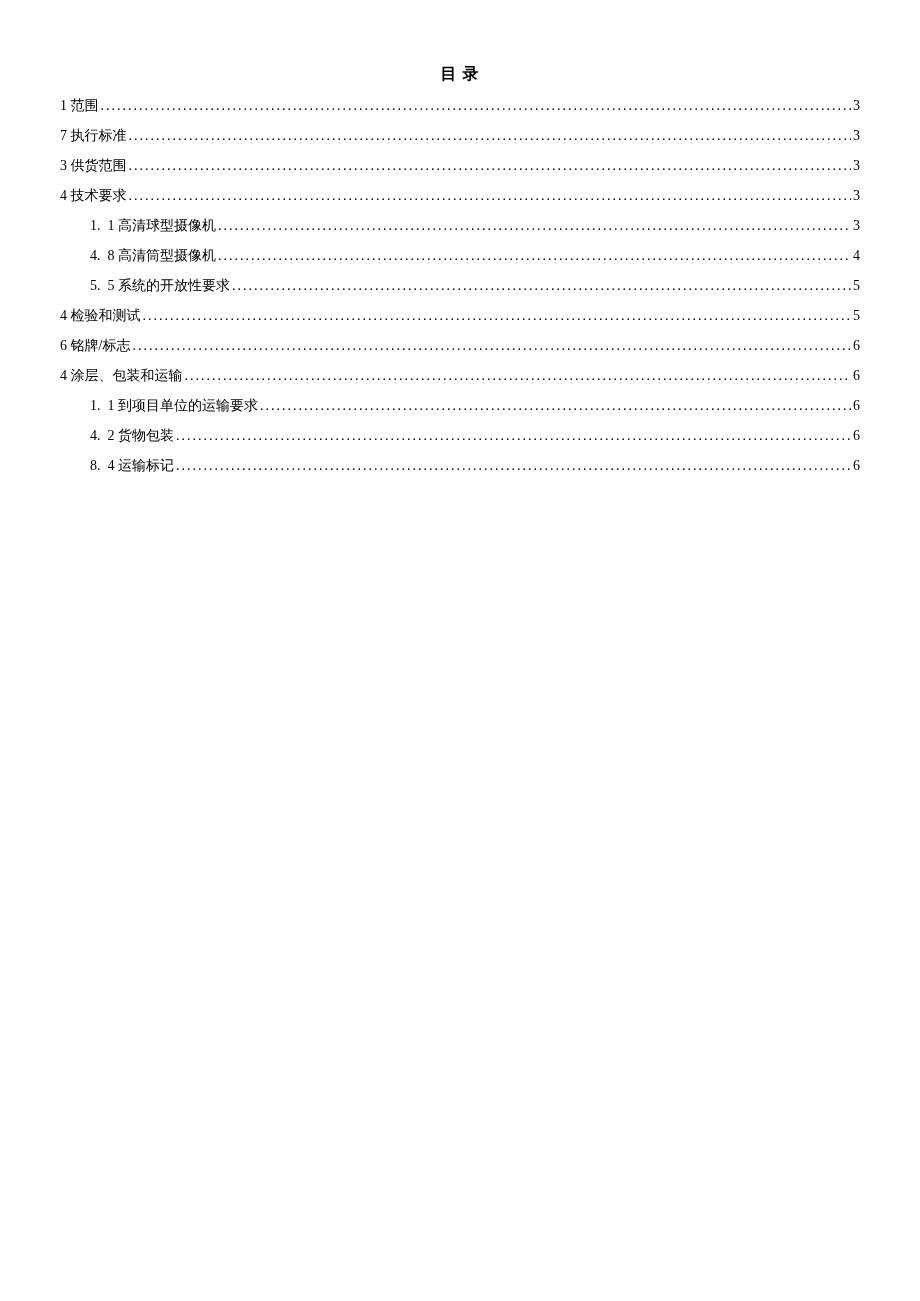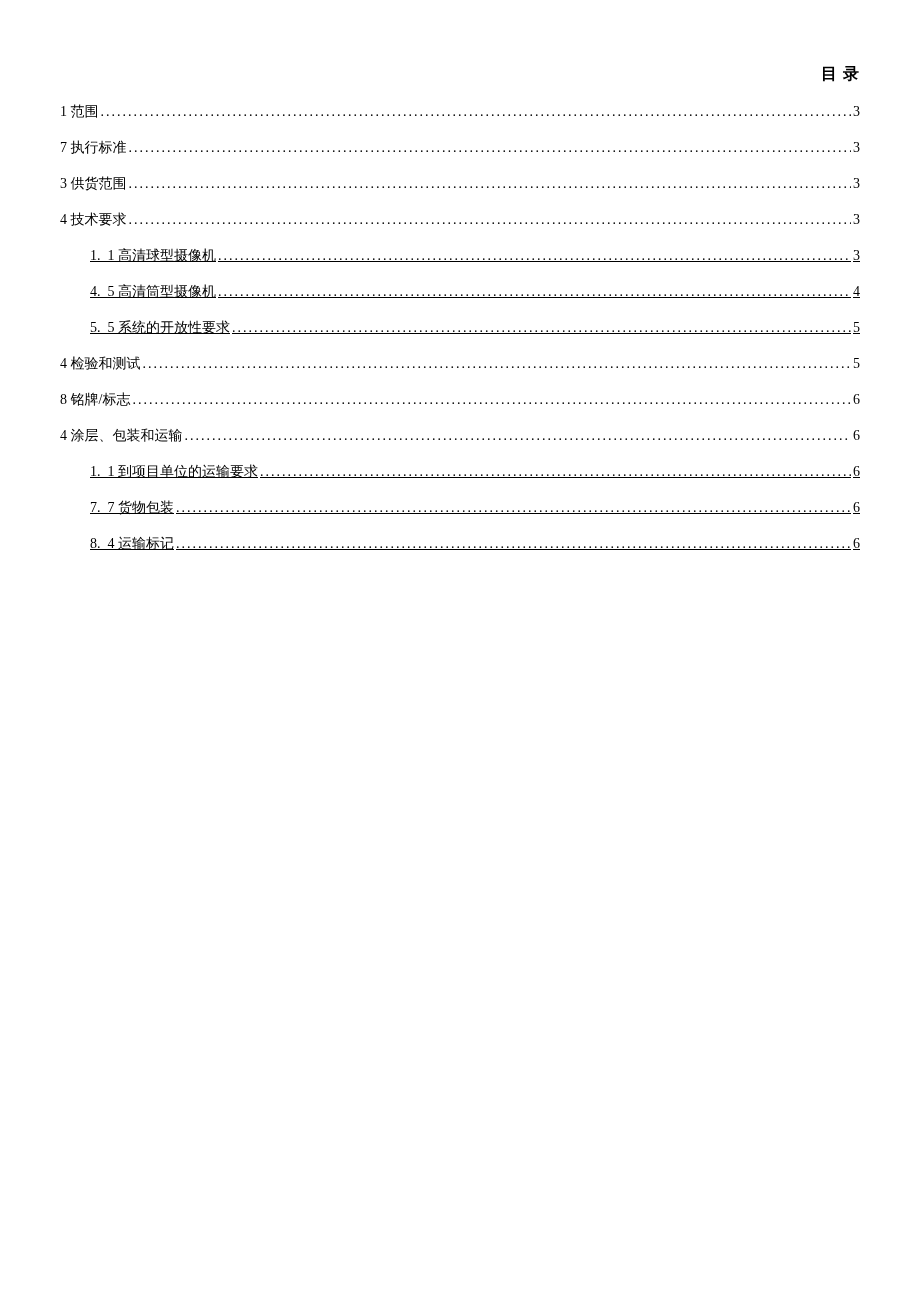--- a/index.html
+++ b/index.html
@@ -8,38 +8,37 @@
     height: 1301px;
     background: #ffffff;
     font-family: "SimSun", "宋体", "Songti SC", serif;
     color: #000;
     font-size: 14px;
   }
   .page {
     padding: 64px 60px 0 60px;
   }
   .toc-title {
-    text-align: right;
+    text-align: center;
     font-size: 16px;
     letter-spacing: 1px;
     margin-bottom: 10px;
   }
   .toc-list {
     display: flex;
     flex-direction: column;
     gap: 9px;
   }
   .toc-row {
     display: flex;
     align-items: flex-end;
     white-space: nowrap;
     line-height: 1.5;
-    margin-top: 6px;
   }
-  .toc-row.indent { padding-left: 30px; text-decoration: underline; }
+  .toc-row.indent { padding-left: 30px; }
   .label { flex: 0 0 auto; white-space: pre; }
   .leader {
     flex: 1 1 auto;
     overflow: hidden;
     letter-spacing: 2px;
     color: #000;
     margin: 0 2px;
   }
   .page-num { flex: 0 0 auto; }
 </style>
@@ -68,51 +67,51 @@
         <span class="label">4 技术要求</span>
         <span class="leader">................................................................................................................................................................................................................................................................................................................................................................................................................</span>
         <span class="page-num">3</span>
       </div>
       <div class="toc-row indent">
         <span class="label">1.  1 高清球型摄像机</span>
         <span class="leader">................................................................................................................................................................................................................................................................................................................................................................................................................</span>
         <span class="page-num">3</span>
       </div>
       <div class="toc-row indent">
-        <span class="label">4.  5 高清筒型摄像机</span>
+        <span class="label">4.  8 高清筒型摄像机</span>
         <span class="leader">................................................................................................................................................................................................................................................................................................................................................................................................................</span>
         <span class="page-num">4</span>
       </div>
       <div class="toc-row indent">
         <span class="label">5.  5 系统的开放性要求</span>
         <span class="leader">................................................................................................................................................................................................................................................................................................................................................................................................................</span>
         <span class="page-num">5</span>
       </div>
       <div class="toc-row">
         <span class="label">4 检验和测试</span>
         <span class="leader">................................................................................................................................................................................................................................................................................................................................................................................................................</span>
         <span class="page-num">5</span>
       </div>
       <div class="toc-row">
-        <span class="label">8 铭牌/标志</span>
+        <span class="label">6 铭牌/标志</span>
         <span class="leader">................................................................................................................................................................................................................................................................................................................................................................................................................</span>
         <span class="page-num">6</span>
       </div>
       <div class="toc-row">
         <span class="label">4 涂层、包装和运输</span>
         <span class="leader">................................................................................................................................................................................................................................................................................................................................................................................................................</span>
         <span class="page-num">6</span>
       </div>
       <div class="toc-row indent">
         <span class="label">1.  1 到项目单位的运输要求</span>
         <span class="leader">................................................................................................................................................................................................................................................................................................................................................................................................................</span>
         <span class="page-num">6</span>
       </div>
       <div class="toc-row indent">
-        <span class="label">7.  7 货物包装</span>
+        <span class="label">4.  2 货物包装</span>
         <span class="leader">................................................................................................................................................................................................................................................................................................................................................................................................................</span>
         <span class="page-num">6</span>
       </div>
       <div class="toc-row indent">
         <span class="label">8.  4 运输标记</span>
         <span class="leader">................................................................................................................................................................................................................................................................................................................................................................................................................</span>
         <span class="page-num">6</span>
       </div>
     </div>
 </div>

